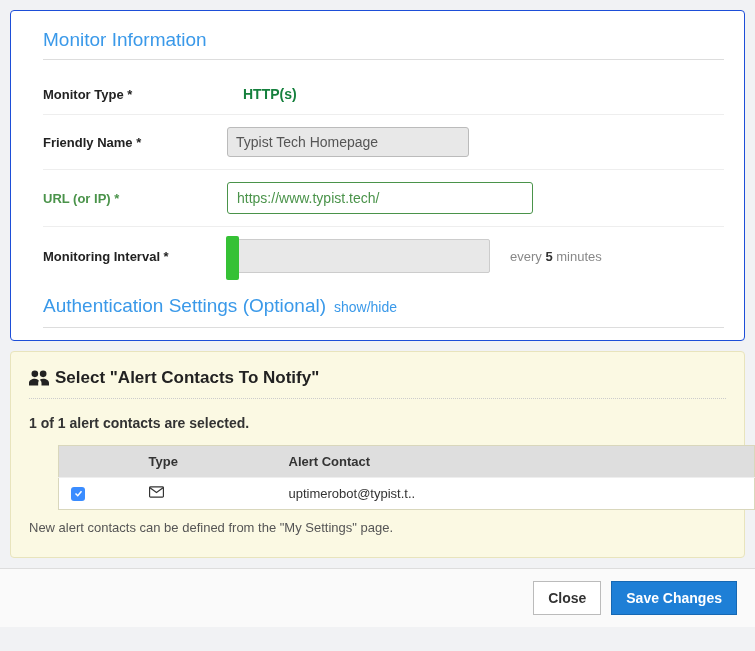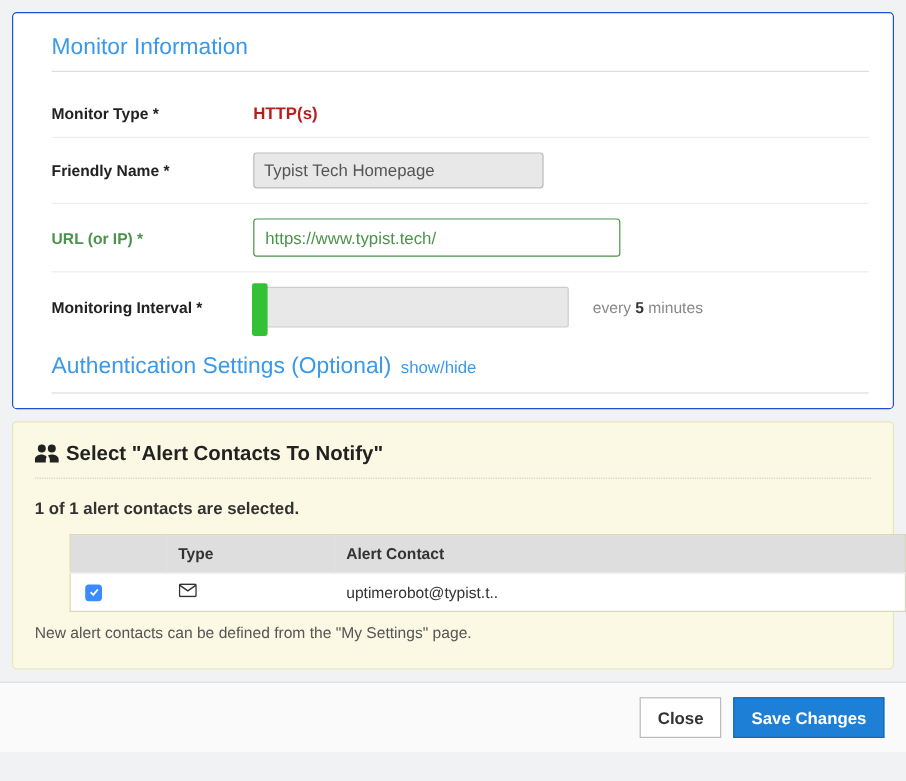--- a/index.html
+++ b/index.html
@@ -4,23 +4,23 @@
 <style>
 * { box-sizing: border-box; margin: 0; padding: 0; }
 body { font-family: -apple-system, "Helvetica Neue", Arial, sans-serif; background: #f1f2f4; font-size: 14px; color: #333; }
 .panel { background: #fff; border: 1px solid #1d4ed8; border-radius: 4px; margin: 10px; padding: 18px 20px 12px 32px; }
 .section-title { color: #3a99e9; font-size: 19px; font-weight: 400; border-bottom: 1px solid #ddd; padding-bottom: 8px; margin-bottom: 14px; }
 .auth-row { border-bottom: 1px solid #ddd; padding: 6px 0 10px 0; }
 .auth-title { color: #3a99e9; font-size: 19px; font-weight: 400; display: inline; }
 .showhide { color: #3a99e9; font-size: 14px; margin-left: 4px; cursor: pointer; }
 .form-row { display: flex; align-items: center; border-bottom: 1px solid #eee; padding: 12px 0; }
 .form-row.last { border-bottom: none; padding-bottom: 16px; }
-.form-label { width: 168px; font-size: 13px; font-weight: bold; color: #222; }
+.form-label { width: 184px; font-size: 13px; font-weight: bold; color: #222; }
 .form-value { flex: 1; display: flex; align-items: center; }
-.static-value { font-weight: bold; font-size: 14px; color: #b91c1c; }
+.static-value { font-weight: bold; font-size: 14px; color: #15803d; margin-left: 16px; }
 .text-input { background: #e8e8e8; border: 1px solid #bbb; border-radius: 3px; padding: 6px 8px; font-size: 14px; color: #555; width: 242px; }
 .url-input { background: #fff; border: 1px solid #4a934a; border-radius: 3px; padding: 7px 9px; font-size: 14px; color: #4a934a; width: 306px; }
 .green-label { color: #4a934a; font-weight: bold; font-size: 13px; }
 .slider-wrap { display: flex; align-items: center; }
 .slider { width: 263px; height: 34px; border: 1px solid #ccc; background: #e8e8e8; border-radius: 2px; position: relative; margin-right: 20px; }
 .slider-handle { position: absolute; left: -2px; top: -4px; width: 13px; height: 44px; background: #35c135; border-radius: 2px; cursor: pointer; }
 .interval-text { font-size: 13px; color: #888; }
 .interval-text b { color: #333; }
 .alert-panel { background: #fbf9e3; border: 1px solid #e8e4bd; border-radius: 4px; margin: 10px; padding: 16px 18px 22px 18px; }
 .alert-header { display: flex; align-items: center; border-bottom: 1px dotted #ccc; padding-bottom: 10px; margin-bottom: 16px; }

